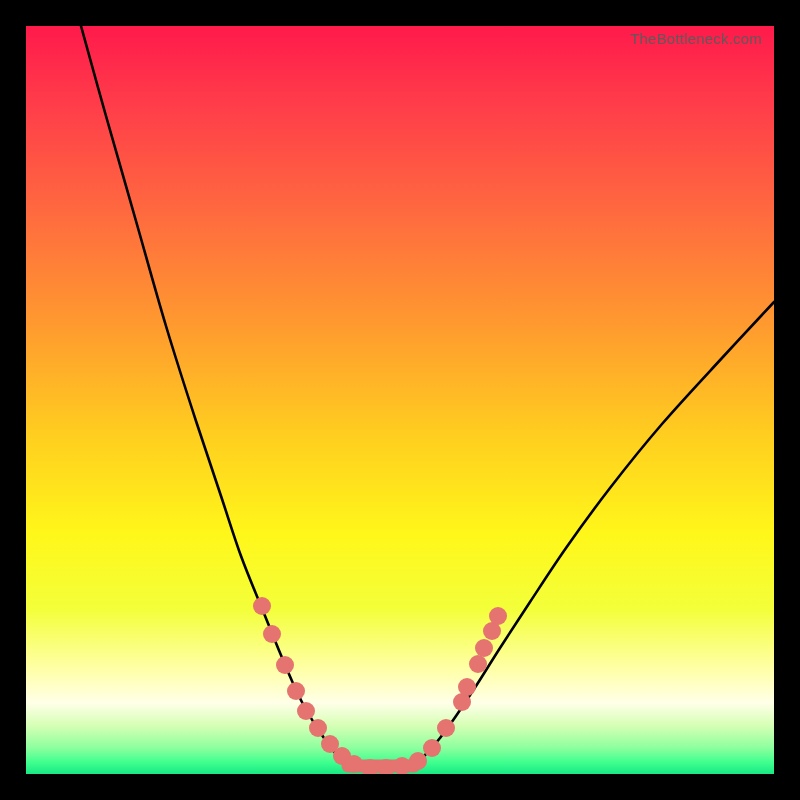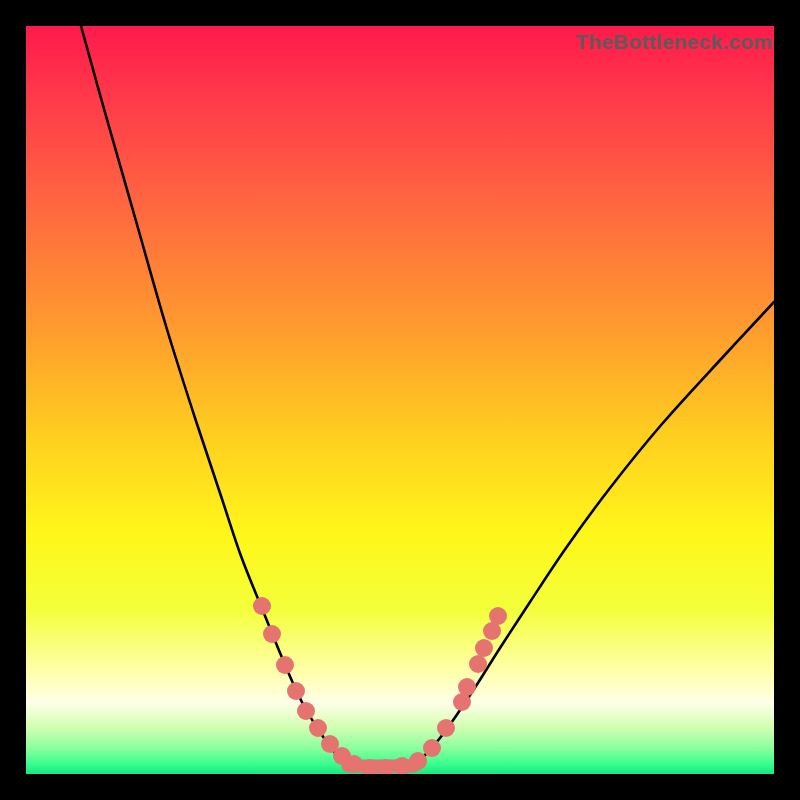--- a/index.html
+++ b/index.html
@@ -30,24 +30,24 @@
   .gradient {
     position: absolute;
     left: 0;
     top: 0;
     width: 748px;
     height: 748px;
   }
   .watermark {
     position: absolute;
     top: 4px;
-    right: 1px;
+    right: 12px;
     color: #5b5b5b;
-    font-size: 21px;
-    font-weight: 700;
+    font-size: 15px;
+    font-weight: 400;
     letter-spacing: 0.2px;
     z-index: 10;
   }
   svg.curve {
     position: absolute;
     left: 0;
     top: 0;
     width: 748px;
     height: 748px;
     z-index: 5;

